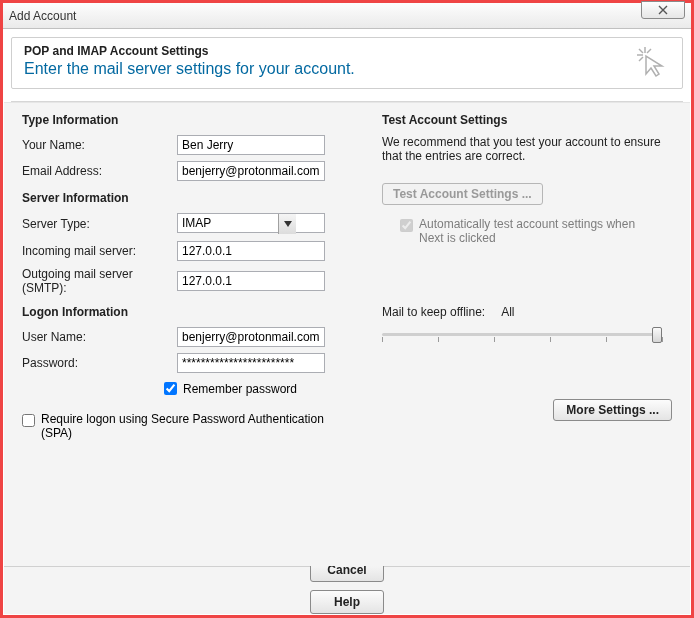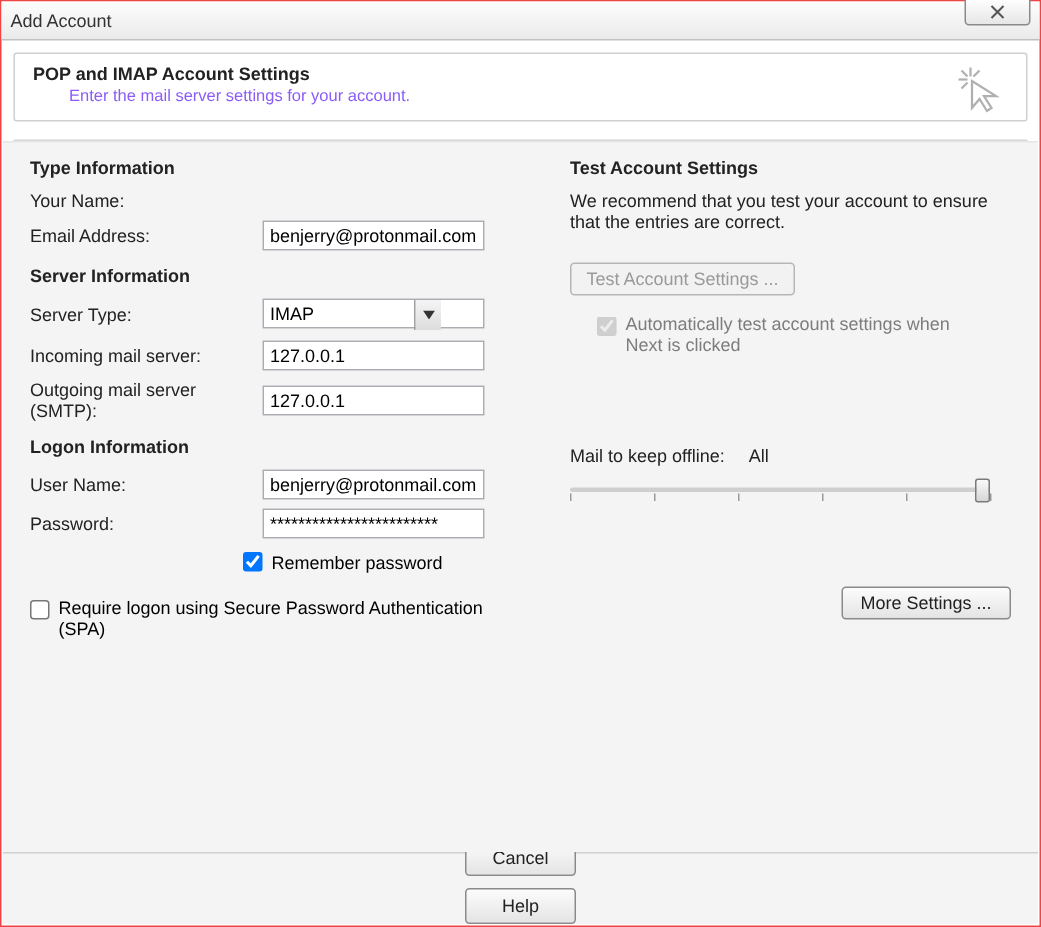--- a/index.html
+++ b/index.html
@@ -10,21 +10,21 @@
     font-size: 12px;
     background: #d8d8d8;
     width: 694px;
     height: 618px;
     overflow: hidden;
   }
   .window {
     width: 694px;
     height: 618px;
     background: #fff;
-    border: 1px solid #ef4444;
+    border: 3px solid #ef4444;
     display: flex;
     flex-direction: column;
   }
   .titlebar {
     height: 26px;
     background: linear-gradient(#fdfdfd, #eaeaea);
     border-bottom: 1px solid #c0c0c0;
     display: flex;
     align-items: center;
     padding: 0 6px;
@@ -61,23 +61,22 @@
     position: relative;
     border-radius: 2px;
   }
   .header-panel h1 {
     font-size: 12px;
     font-weight: bold;
     margin: 0 0 2px 0;
     color: #222;
   }
   .header-panel .sub {
-    font-size: 11px;
-    color: #8b5cf6;
-    margin-left: 24px;
+    font-size: 16px;
+    color: #0369a1;
   }
   .cursor-icon {
     position: absolute;
     right: 14px;
     top: 6px;
     width: 34px;
     height: 34px;
   }
   .divider {
     border: none;
@@ -162,20 +161,21 @@
     border: 1px solid #8a8a8a;
     background: linear-gradient(#fcfcfc,#e4e4e4);
     border-radius: 3px;
     padding: 3px 12px;
     font-family: inherit;
     font-size: 12px;
     color: #222;
     cursor: default;
     min-width: 70px;
     text-align: center;
+    font-weight: bold;
   }
   .btn.disabled {
     color: #9a9a9a;
     border-color: #b6b6b6;
     background: #f2f2f2;
   }
   .slider-wrap { margin-top: 12px; }
   .slider-label { display: flex; gap: 16px; color: #222; }
   .slider {
     margin-top: 6px;
@@ -262,20 +262,21 @@
   <hr class="divider">
 
   <div class="content">
 
     <div class="col-left">
 
       <p class="section-h">Type Information</p>
 
       <div class="row">
         <label>Your Name:</label>
+        <input type="text" value="Ben Jerry" style="">
       </div>
       <div class="row">
         <label>Email Address:</label>
         <input type="text" value="benjerry@protonmail.com" style="">
       </div>
 
       <p class="section-h" style="margin-top:10px">Server Information</p>
 
       <div class="row">
         <label>Server Type:</label>

